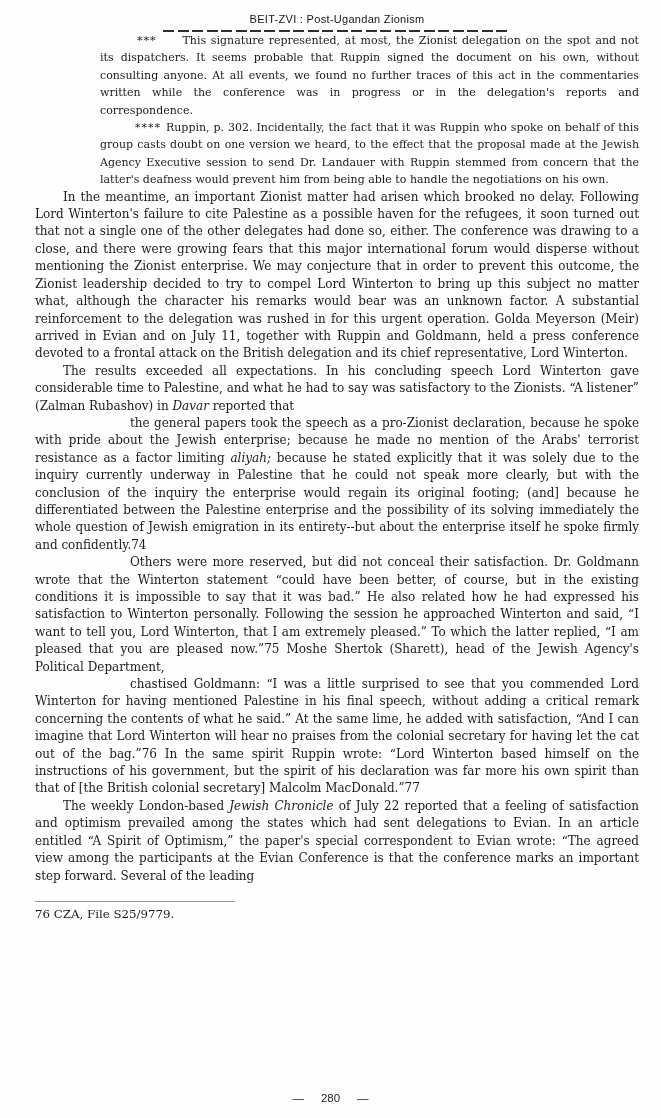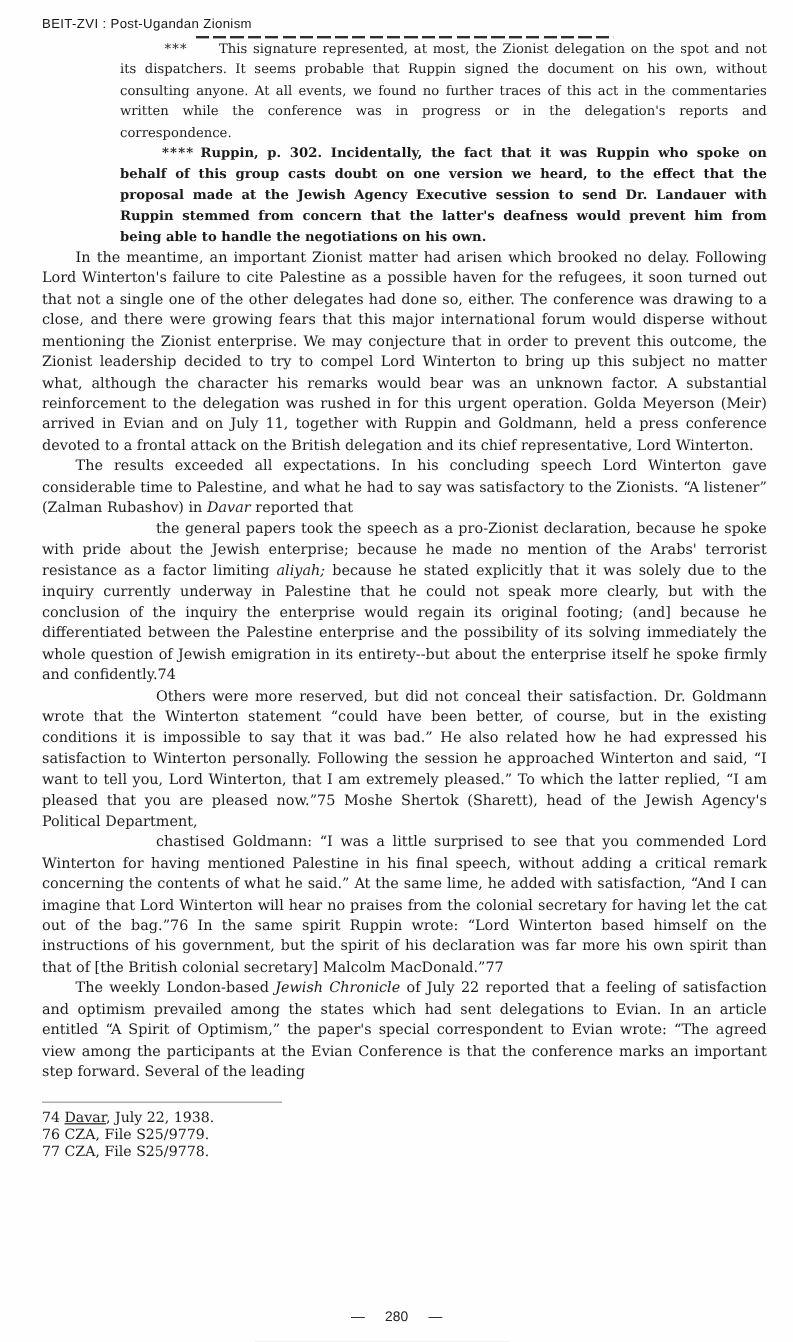--- a/index.html
+++ b/index.html
@@ -7,39 +7,39 @@
     position:relative;
     width:661px;height:1118px;
     background:#fefefe;
     color:#1b1b1b;
     overflow:hidden;
     font-family:"DejaVu Serif","Liberation Serif",serif;
     box-sizing:border-box;
     padding:8px 22px 0 35px;
   }
   
-  .hdr{width:100%;text-align:left;}
+  .hdr{width:100%;text-align:center;}
   .hdr-title{
     font-family:"Liberation Sans","DejaVu Sans",sans-serif;
     font-size:11px;letter-spacing:.3px;color:#161616;
     display:inline-block;margin-top:4px;
   }
   .hdr-rule{
     width:348px;height:2px;margin:3px auto 0 auto;
     background:repeating-linear-gradient(to right,#2e2e2e 0 11px,transparent 11px 14.5px);
   }
   
   .fn-top{
     margin-left:65px;
     font-size:11px;line-height:17.4px;
     text-align:justify;
   }
   .fn-top p{margin:0;}
   .note1{margin-top:30px;}
-  .note2{margin-top:8px;font-weight:bold;}
+  .note2{margin-top:8px;}
   .note-marker{display:inline-block;letter-spacing:1px;}
   .note1 .note-marker{margin-left:37px;margin-right:26px;}
   .note2 .note-marker{margin-left:35px;margin-right:5px;}
   
   .body-text{font-size:12px;line-height:17.4px;text-align:justify;}
   .body-text p{margin:0;}
   .p-first{margin-top:14px;}
   .indent-sm{text-indent:28px;}
   .indent-lg{text-indent:95px;}
   .gap-above{margin-top:13px;}
@@ -77,23 +77,21 @@
     <p class="indent-sm"><span>The results exceeded all expectations. In his concluding speech Lord Winterton gave considerable time to Palestine, and what he had to say was satisfactory to the Zionists. “A listener” (Zalman Rubashov) in </span><span class="it">Davar</span><span> reported that</span></p>
     <p class="gap-above indent-lg"><span>the general papers took the speech as a pro-Zionist declaration, because he spoke with pride about the Jewish enterprise; because he made no mention of the Arabs' terrorist resistance as a factor limiting </span><span class="it">aliyah;</span><span> because he stated explicitly that it was solely due to the inquiry currently underway in Palestine that he could not speak more clearly, but with the conclusion of the inquiry the enterprise would regain its original footing; (and] because he differentiated between the Palestine enterprise and the possibility of its solving immediately the whole question of Jewish emigration in its entirety--but about the enterprise itself he spoke firmly and confidently.74</span></p>
     <p class="gap-above indent-lg">Others were more reserved, but did not conceal their satisfaction. Dr. Goldmann wrote that the Winterton statement “could have been better, of course, but in the existing conditions it is impossible to say that it was bad.” He also related how he had expressed his satisfaction to Winterton personally. Following the session he approached Winterton and said, “I want to tell you, Lord Winterton, that I am extremely pleased.” To which the latter replied, “I am pleased that you are pleased now.”75 Moshe Shertok (Sharett), head of the Jewish Agency's Political Department,</p>
     <p class="gap-above indent-lg">chastised Goldmann: “I was a little surprised to see that you commended Lord Winterton for having mentioned Palestine in his final speech, without adding a critical remark concerning the contents of what he said.” At the same lime, he added with satisfaction, “And I can imagine that Lord Winterton will hear no praises from the colonial secretary for having let the cat out of the bag.”76 In the same spirit Ruppin wrote: “Lord Winterton based himself on the instructions of his government, but the spirit of his declaration was far more his own spirit than that of [the British colonial secretary] Malcolm MacDonald.”77</p>
     <p class="indent-sm"><span>The weekly London-based </span><span class="it">Jewish Chronicle</span><span> of July 22 reported that a feeling of satisfaction and optimism prevailed among the states which had sent delegations to Evian. In an article entitled “A Spirit of Optimism,” the paper's special correspondent to Evian wrote: “The agreed view among the participants at the Evian Conference is that the conference marks an important step forward. Several of the leading</span></p>
   </div>
 
   <hr class="fnsep">
 
   <div class="fn-bottom">
-    <p><span>74 </span><span class="u">Davar</span><span>, July 22, 1938.</span></p>
     <p>76 CZA, File S25/9779.</p>
-    <p>77 CZA, File S25/9778.</p>
   </div>
 
   <div class="footer">
     <span>—</span>
     <span>280</span>
     <span>—</span>
   </div>
 
 </div>
 

